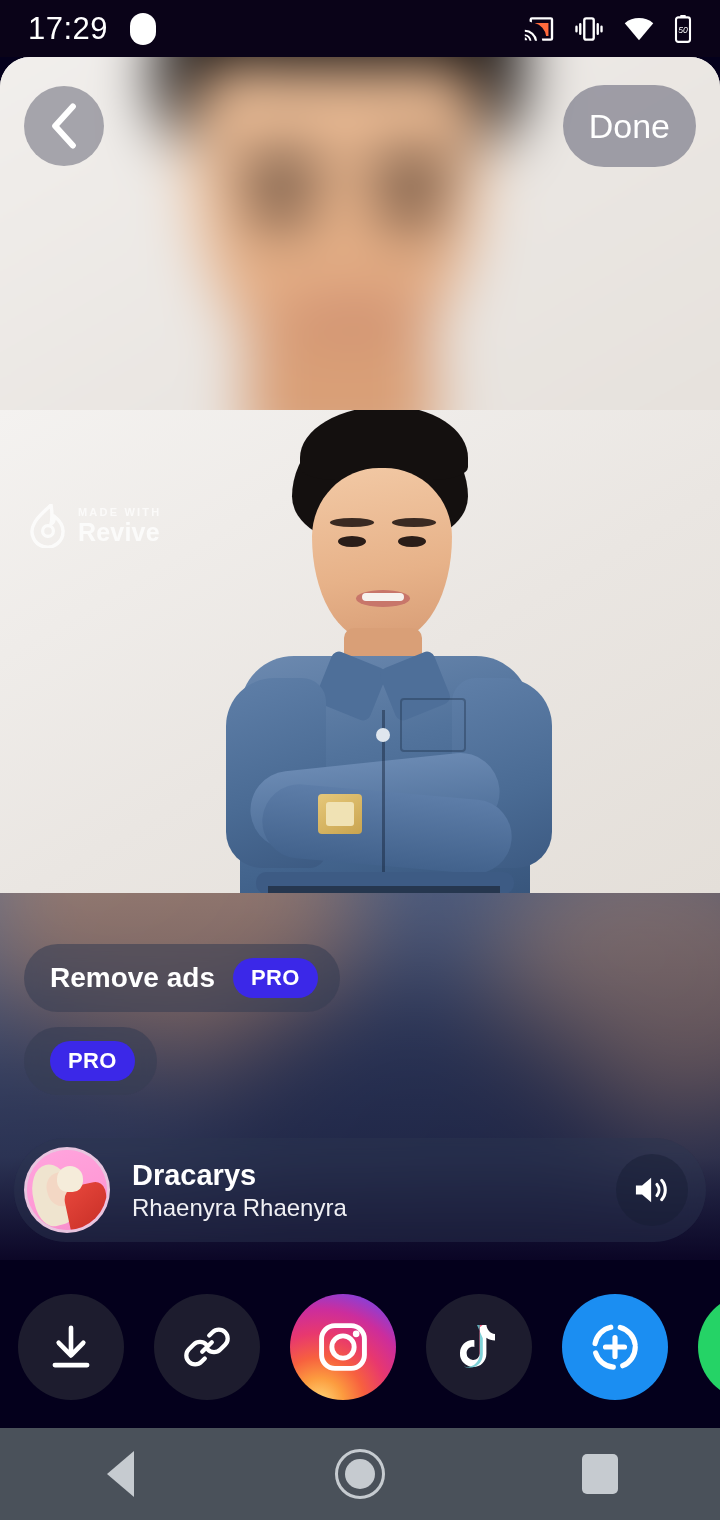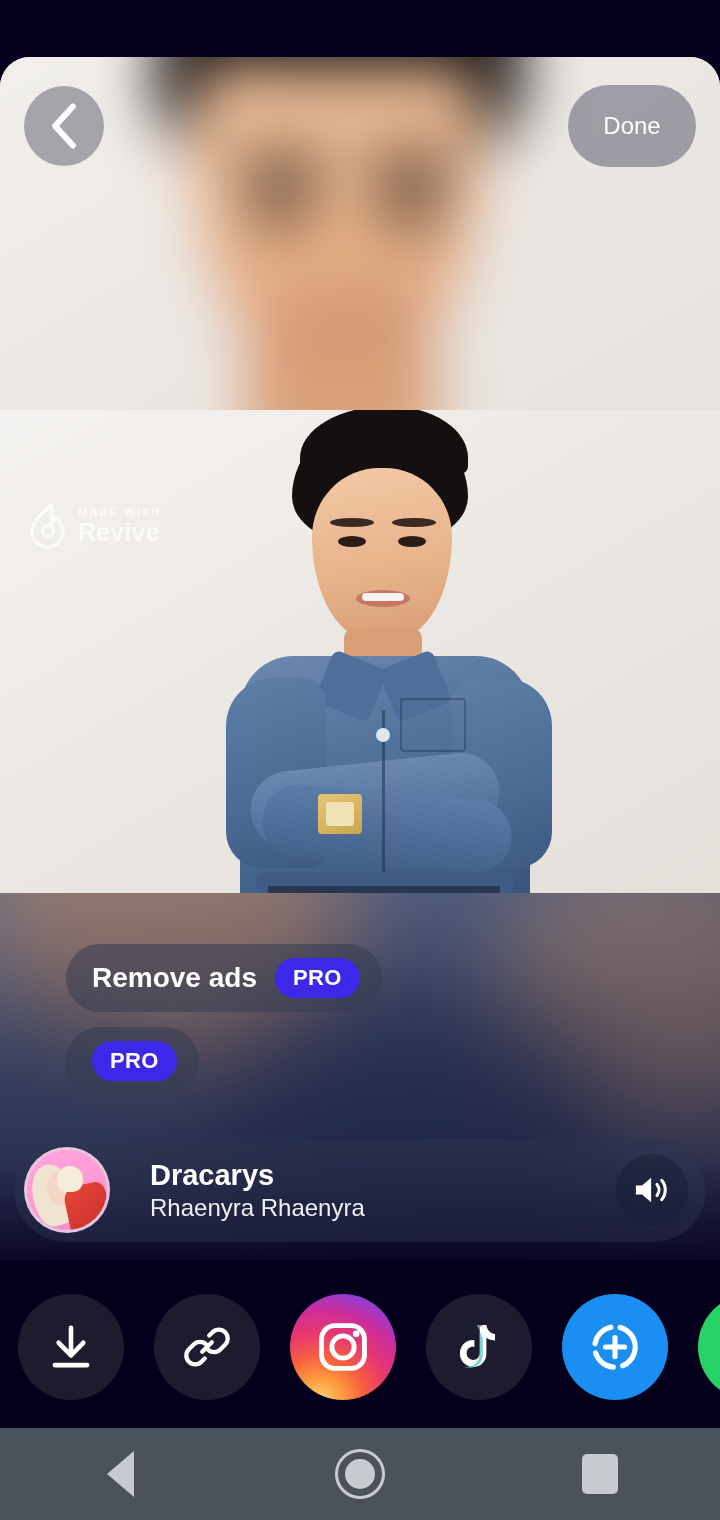--- a/index.html
+++ b/index.html
@@ -70,40 +70,40 @@
   }
   #back-button {
     width:80px; height:80px; border-radius:50%;
     background:rgba(120,120,132,.62); display:flex; align-items:center; justify-content:center;
     border:none; cursor:pointer; margin-top:8px;
   }
   #done-button {
     margin-left:auto; margin-top:8px;
     min-width:128px; height:82px; border-radius:42px;
     background:rgba(128,128,142,.72); color:#fff;
-    font-size:24px; font-weight:400; border:none; cursor:pointer;
+    font-size:34px; font-weight:400; border:none; cursor:pointer;
     display:flex; align-items:center; justify-content:center; padding:0 26px;
   }
 
   
   #lower-blur {
     position:absolute; top:893px; left:0; width:720px; height:367px;
     overflow:hidden; z-index:6; background:#3c4a63;
   }
   #lower-blur-inner {
     position:absolute; top:-200px; left:-80px; width:880px; height:760px;
     filter:blur(42px); transform:scale(1.2);
   }
   #lower-blur-tint {
     position:absolute; inset:0;
     background:linear-gradient(180deg, rgba(30,35,60,.10) 0%, rgba(12,10,38,.45) 72%, rgba(7,0,32,.92) 100%);
   }
 
   
-  #options { position:absolute; top:944px; left:0; width:648px; z-index:14;padding-left:42px; }
+  #options { position:absolute; top:944px; left:0; width:648px; z-index:14; }
   .pill {
     display:inline-flex; align-items:center; gap:18px;
     height:68px; border-radius:34px; padding:0 22px 0 26px;
     margin-left:24px; margin-bottom:15px;
     background:rgba(52,60,82,.55);
     -webkit-backdrop-filter:blur(8px); backdrop-filter:blur(8px);
     border:none; cursor:pointer;
   }
   .pill-label { color:#fff; font-size:28px; font-weight:700; white-space:nowrap; }
   .pro-badge {
@@ -120,21 +120,21 @@
     padding:0 18px 0 10px; cursor:pointer;
   }
   #sound-art {
     width:86px; height:86px; border-radius:50%; overflow:hidden; flex:0 0 86px;
     border:3px solid rgba(220,220,230,.55); position:relative; background:#f7a8d8;
   }
   .art-bg { position:absolute; inset:0; background:linear-gradient(160deg,#ffa5de 0%,#ff9ad6 55%,#f58cc9 100%); }
   .art-hair { position:absolute; background:#efe4cf; border-radius:50% 50% 40% 40%; }
   .art-face { position:absolute; background:#f3d7c4; border-radius:46%; }
   .art-dress{ position:absolute; background:linear-gradient(150deg,#e8473c,#c32c24); border-radius:14px 10px 4px 4px; }
-  #sound-text { margin-left:40px; display:flex; flex-direction:column; justify-content:center; gap:4px; min-width:0; }
+  #sound-text { margin-left:22px; display:flex; flex-direction:column; justify-content:center; gap:4px; min-width:0; }
   #sound-title { color:#fff; font-size:29px; font-weight:700; line-height:1.05; white-space:nowrap; }
   #sound-artist { color:#f0f0f4; font-size:24px; font-weight:400; line-height:1.05; white-space:nowrap; }
   #sound-volume {
     margin-left:auto; width:72px; height:72px; border-radius:50%; flex:0 0 72px;
     background:rgba(22,28,50,.45); display:flex; align-items:center; justify-content:center;
     border:none; cursor:pointer;
   }
 
   
   #share-row {
@@ -162,20 +162,43 @@
   }
   #nav-home-ring { width:50px; height:50px; border-radius:50%; border:3px solid #c6cbd0; display:flex; align-items:center; justify-content:center; }
   #nav-home-dot { width:30px; height:30px; border-radius:50%; background:#c6cbd0; }
   #nav-recent-sq { width:36px; height:40px; border-radius:5px; background:#c6cbd0; }
 </style>
 </head>
 <body>
 
 <div id="screen">
 
+  <div id="status-bar">
+    <span id="status-clock">17:29</span>
+    <span id="status-dot"></span>
+    <span id="status-right">
+      <svg class="sb-ic" width="30" height="26" viewBox="0 0 24 22">
+        <path d="M2 20a3 3 0 0 0-2-2v2.6h2zM0 15.4V17a5 5 0 0 1 4 4h1.6A6.6 6.6 0 0 0 0 15.4zM0 11.6v1.7A9 9 0 0 1 8.6 21h1.8A10.6 10.6 0 0 0 0 11.6z" fill="#fff"></path>
+        <path d="M22 1H6a2 2 0 0 0-2 2v1.6c.6.2 1.3.5 2 .9V3h16v16h-7.6c.2.7.3 1.4.4 2H22a2 2 0 0 0 2-2V3a2 2 0 0 0-2-2z" fill="#fff"></path>
+        <path d="M20 6H8.3A13 13 0 0 1 18 17H20z" fill="#ff6a3d"></path>
+      </svg>
+      <svg class="sb-ic" width="30" height="26" viewBox="0 0 24 22">
+        <rect x="8" y="2" width="8" height="18" rx="1.6" fill="none" stroke="#fff" stroke-width="2"></rect>
+        <path d="M4.6 7v8M1.4 9v4M19.4 7v8M22.6 9v4" stroke="#fff" stroke-width="2" stroke-linecap="round"></path>
+      </svg>
+      <svg class="sb-ic" width="30" height="24" viewBox="0 0 24 19">
+        <path d="M12 18.5 23.4 4.8A18 18 0 0 0 .6 4.8z" fill="#fff"></path>
+      </svg>
+      <svg class="sb-ic" width="18" height="28" viewBox="0 0 14 24">
+        <rect x="4.6" y="0" width="4.8" height="2" rx=".6" fill="#fff"></rect>
+        <rect x="1" y="2" width="12" height="21" rx="2" fill="none" stroke="#fff" stroke-width="1.8"></rect>
+        <text x="7" y="15.6" font-size="7.4" font-style="italic" fill="#fff" text-anchor="middle" font-family="Liberation Sans, sans-serif">50</text>
+      </svg>
+    </span>
+  </div>
 
   <div id="preview-card">
 
     <div id="blur-top">
       <div id="blur-top-inner">
         <div class="bg-wall"></div>
 
         <div class="ph-layer hair" style="left:236px; top:-22px; width:330px; height:250px;"></div>
         <div class="ph-layer face" style="left:268px; top:52px; width:262px; height:336px;"></div>
         <div class="ph-layer hair" style="left:250px; top:-10px; width:316px; height:130px; border-radius:52% 52% 30% 30%/70% 70% 30% 30%;"></div>

